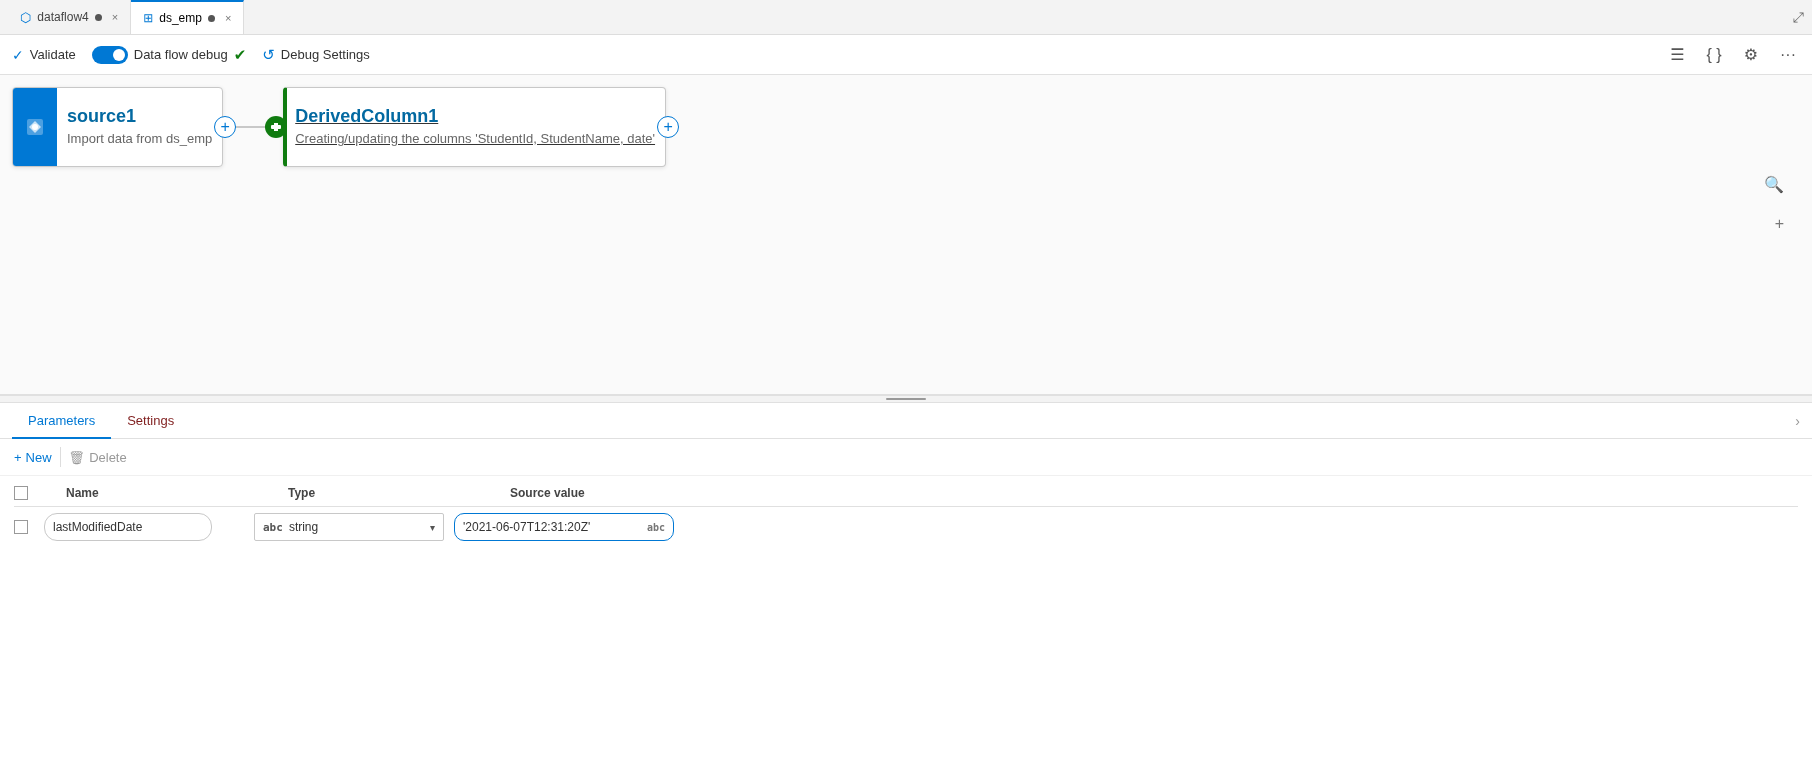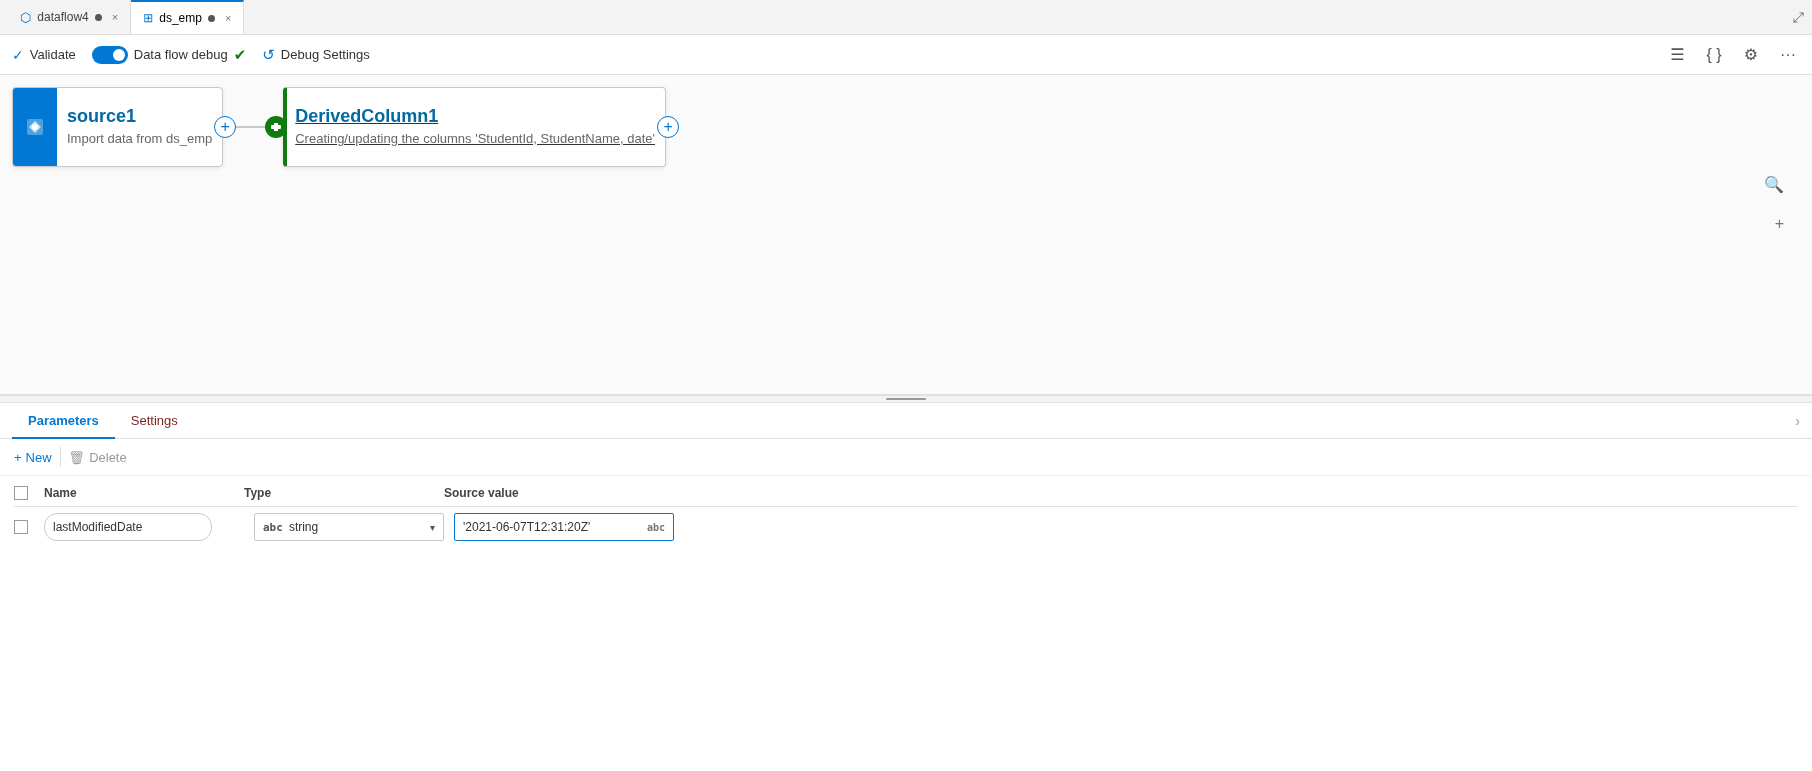--- a/index.html
+++ b/index.html
@@ -236,21 +236,21 @@
       align-items: center;
       font-size: 13px;
       cursor: pointer;
       color: #7f1d1d;
       border-bottom: 2px solid transparent;
       margin-bottom: -1px;
     }
     .panel-tab.active {
       color: #0078d4;
       border-bottom: 2px solid #0078d4;
-      font-weight: 700;
+      font-weight: 400;
     }
 
     
     .panel-toolbar {
       display: flex;
       align-items: center;
       padding: 8px 14px;
       gap: 8px;
       border-bottom: 1px solid #f0f0f0;
     }
@@ -283,20 +283,21 @@
       margin-top: 4px;
     }
     .table-header {
       display: flex;
       align-items: center;
       padding: 6px 0;
       font-size: 12px;
       font-weight: 600;
       color: #444;
       border-bottom: 1px solid #e0e0e0;
+      gap: 22px;
     }
     .col-check { width: 30px; }
     .col-name { width: 200px; }
     .col-type { width: 200px; }
     .col-default { width: 250px; }
 
     .table-row {
       display: flex;
       align-items: center;
       padding: 6px 0;
@@ -351,21 +352,21 @@
     }
     .type-chevron {
       margin-left: auto;
       font-size: 10px;
       color: #555;
     }
     .default-input-wrapper {
       width: 220px;
       height: 28px;
       border: 1.5px solid #0078d4;
-      border-radius: 2px;
+      border-radius: 10px;
       display: flex;
       align-items: center;
       padding: 0 8px;
       margin-left: 10px;
       background: #fff;
     }
     .default-input {
       flex: 1;
       border: none;
       outline: none;

